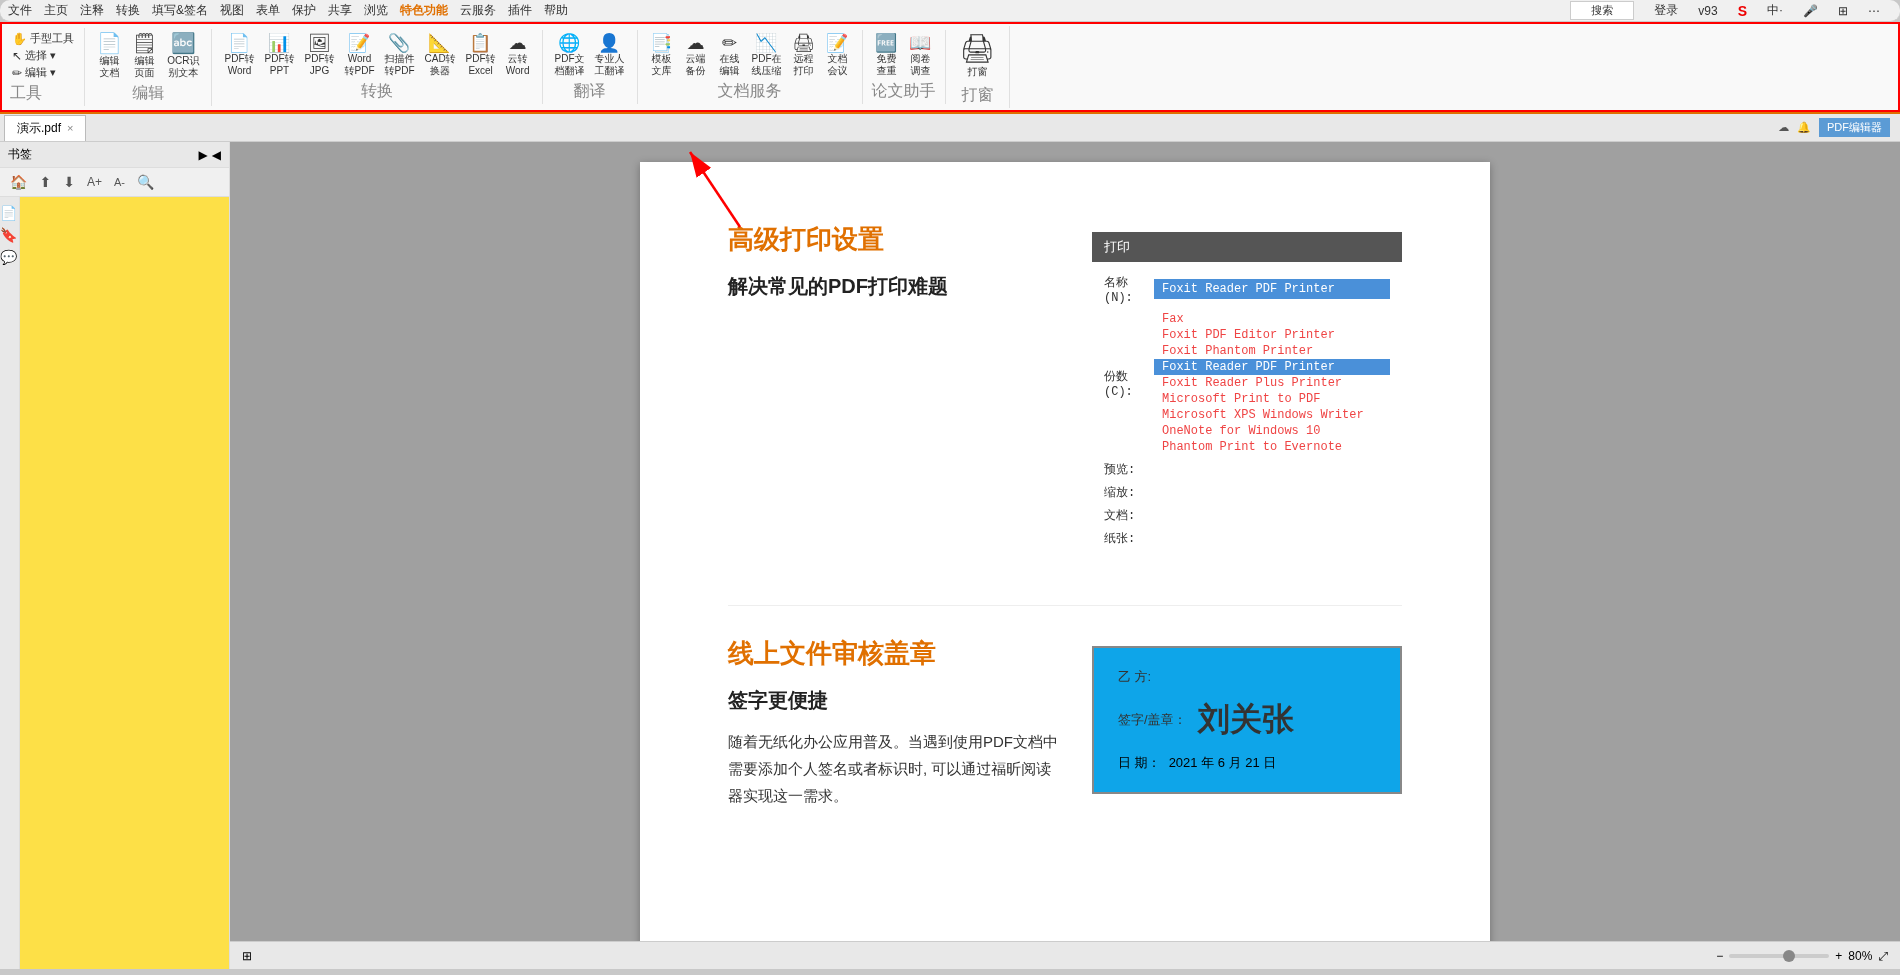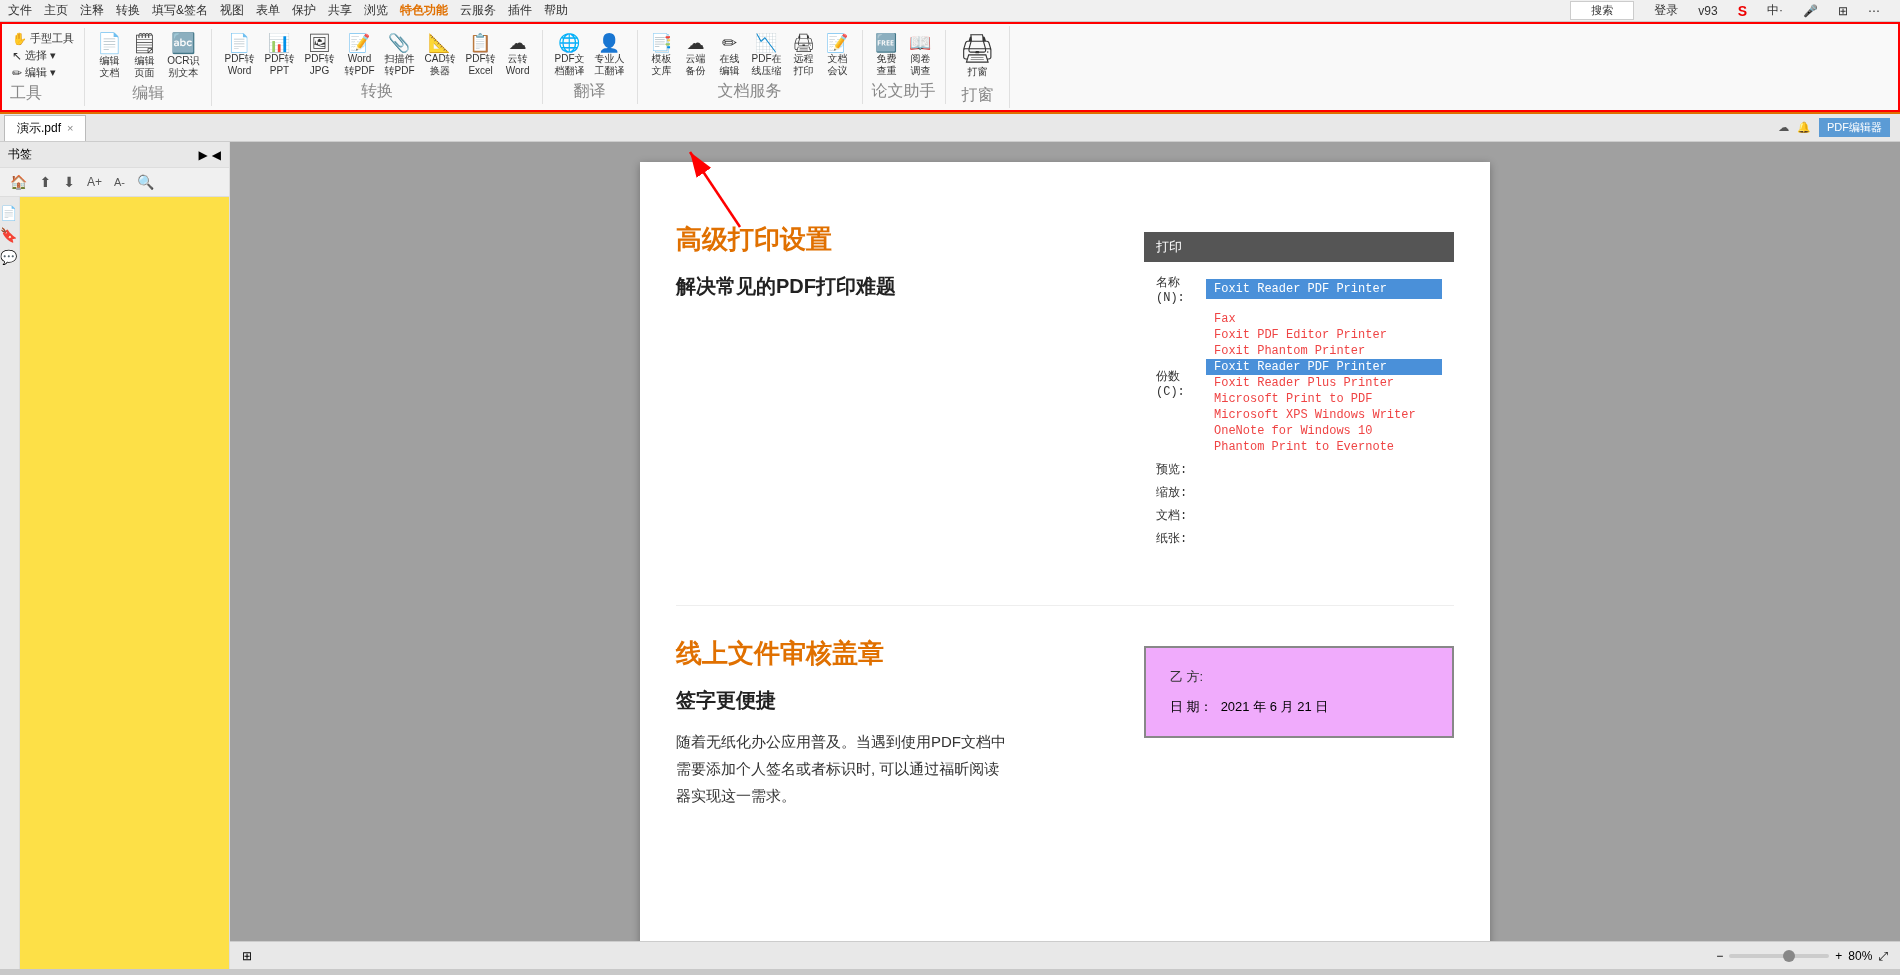--- a/index.html
+++ b/index.html
@@ -8,20 +8,21 @@
     
     .menu-bar {
       background: #f0f0f0;
       border-bottom: 1px solid #ccc;
       display: flex;
       align-items: center;
       height: 22px;
       padding: 0 8px;
       font-size: 12px;
       color: #333;
+      border-radius: 10px;
     }
     .menu-bar span { margin-right: 12px; cursor: pointer; }
 
     
     .ribbon {
       background: #f9f9f9;
       border-bottom: 2px solid #e07000;
       position: relative;
     }
     .ribbon-content {
@@ -217,21 +218,21 @@
       position: relative;
       display: flex;
       flex-direction: column;
       align-items: center;
     }
     .pdf-page {
       background: white;
       width: 850px;
       min-height: 800px;
       margin: 20px auto;
-      padding: 60px 36px;
+      padding: 60px 88px;
       box-shadow: 0 2px 8px rgba(0,0,0,0.3);
       position: relative;
     }
     .print-dialog-title {
       background: #555;
       color: white;
       padding: 6px 12px;
       font-size: 13px;
     }
     .print-dialog-body {
@@ -639,23 +640,27 @@
           <div class="section-title-orange">线上文件审核盖章</div>
           <div class="section-heading">签字更便捷</div>
           <div class="section-body">
             随着无纸化办公应用普及。当遇到使用PDF文档中<br>
             需要添加个人签名或者标识时, 可以通过福昕阅读<br>
             器实现这一需求。
           </div>
         </div>
 
         <div style="width:310px;flex-shrink:0;margin-top:10px;">
-          <div style="border:2px solid #888;background:#f0abfc;padding:20px 24px;">
+          <div style="border:2px solid #888;background:#0ea5e9;padding:20px 24px;">
             <div class="sig-row">
               <span class="sig-label">乙 方:</span>
+            </div>
+            <div class="sig-row">
+              <span class="sig-label">签字/盖章：</span>
+              <span class="sig-name">刘关张</span>
             </div>
             <div class="sig-date-row">
               <span>日 期：</span>
               <span style="margin-left:8px;">2021 年 6 月 21 日</span>
             </div>
           </div>
         </div>
       </div>
 
     </div>

